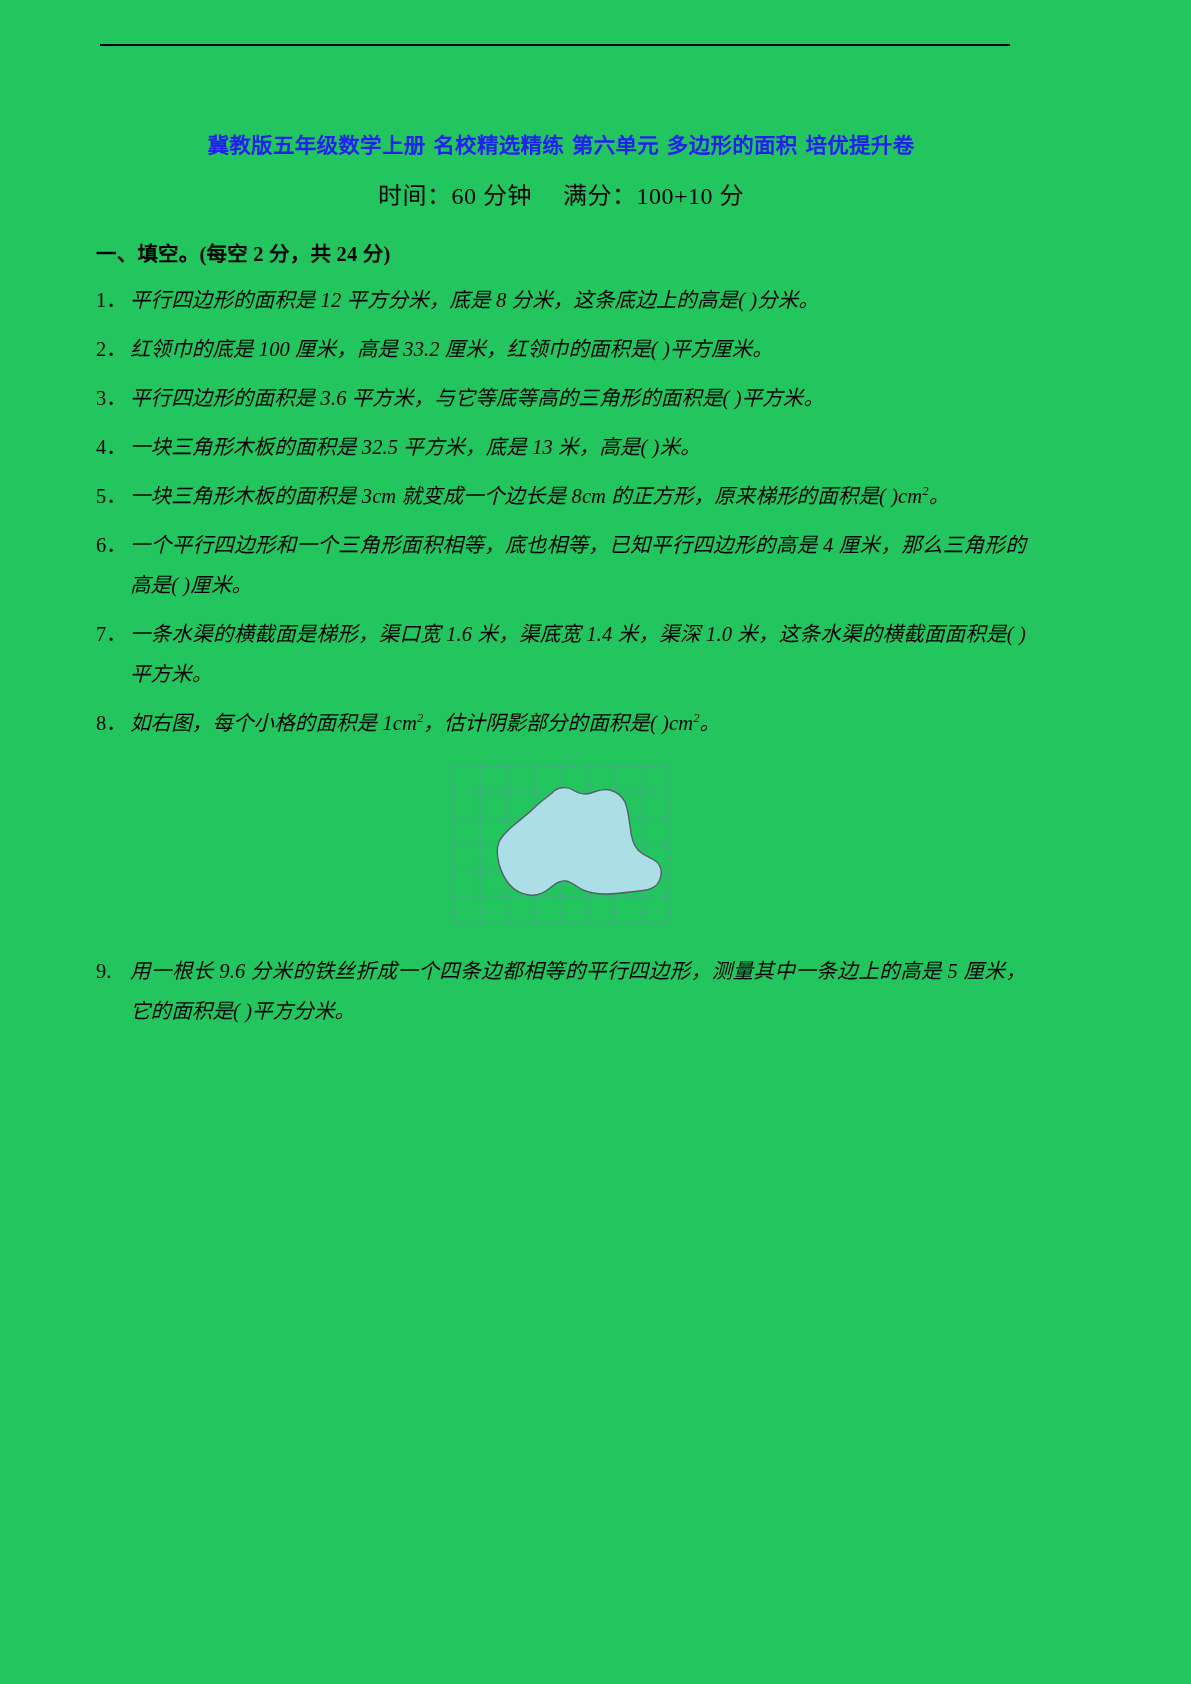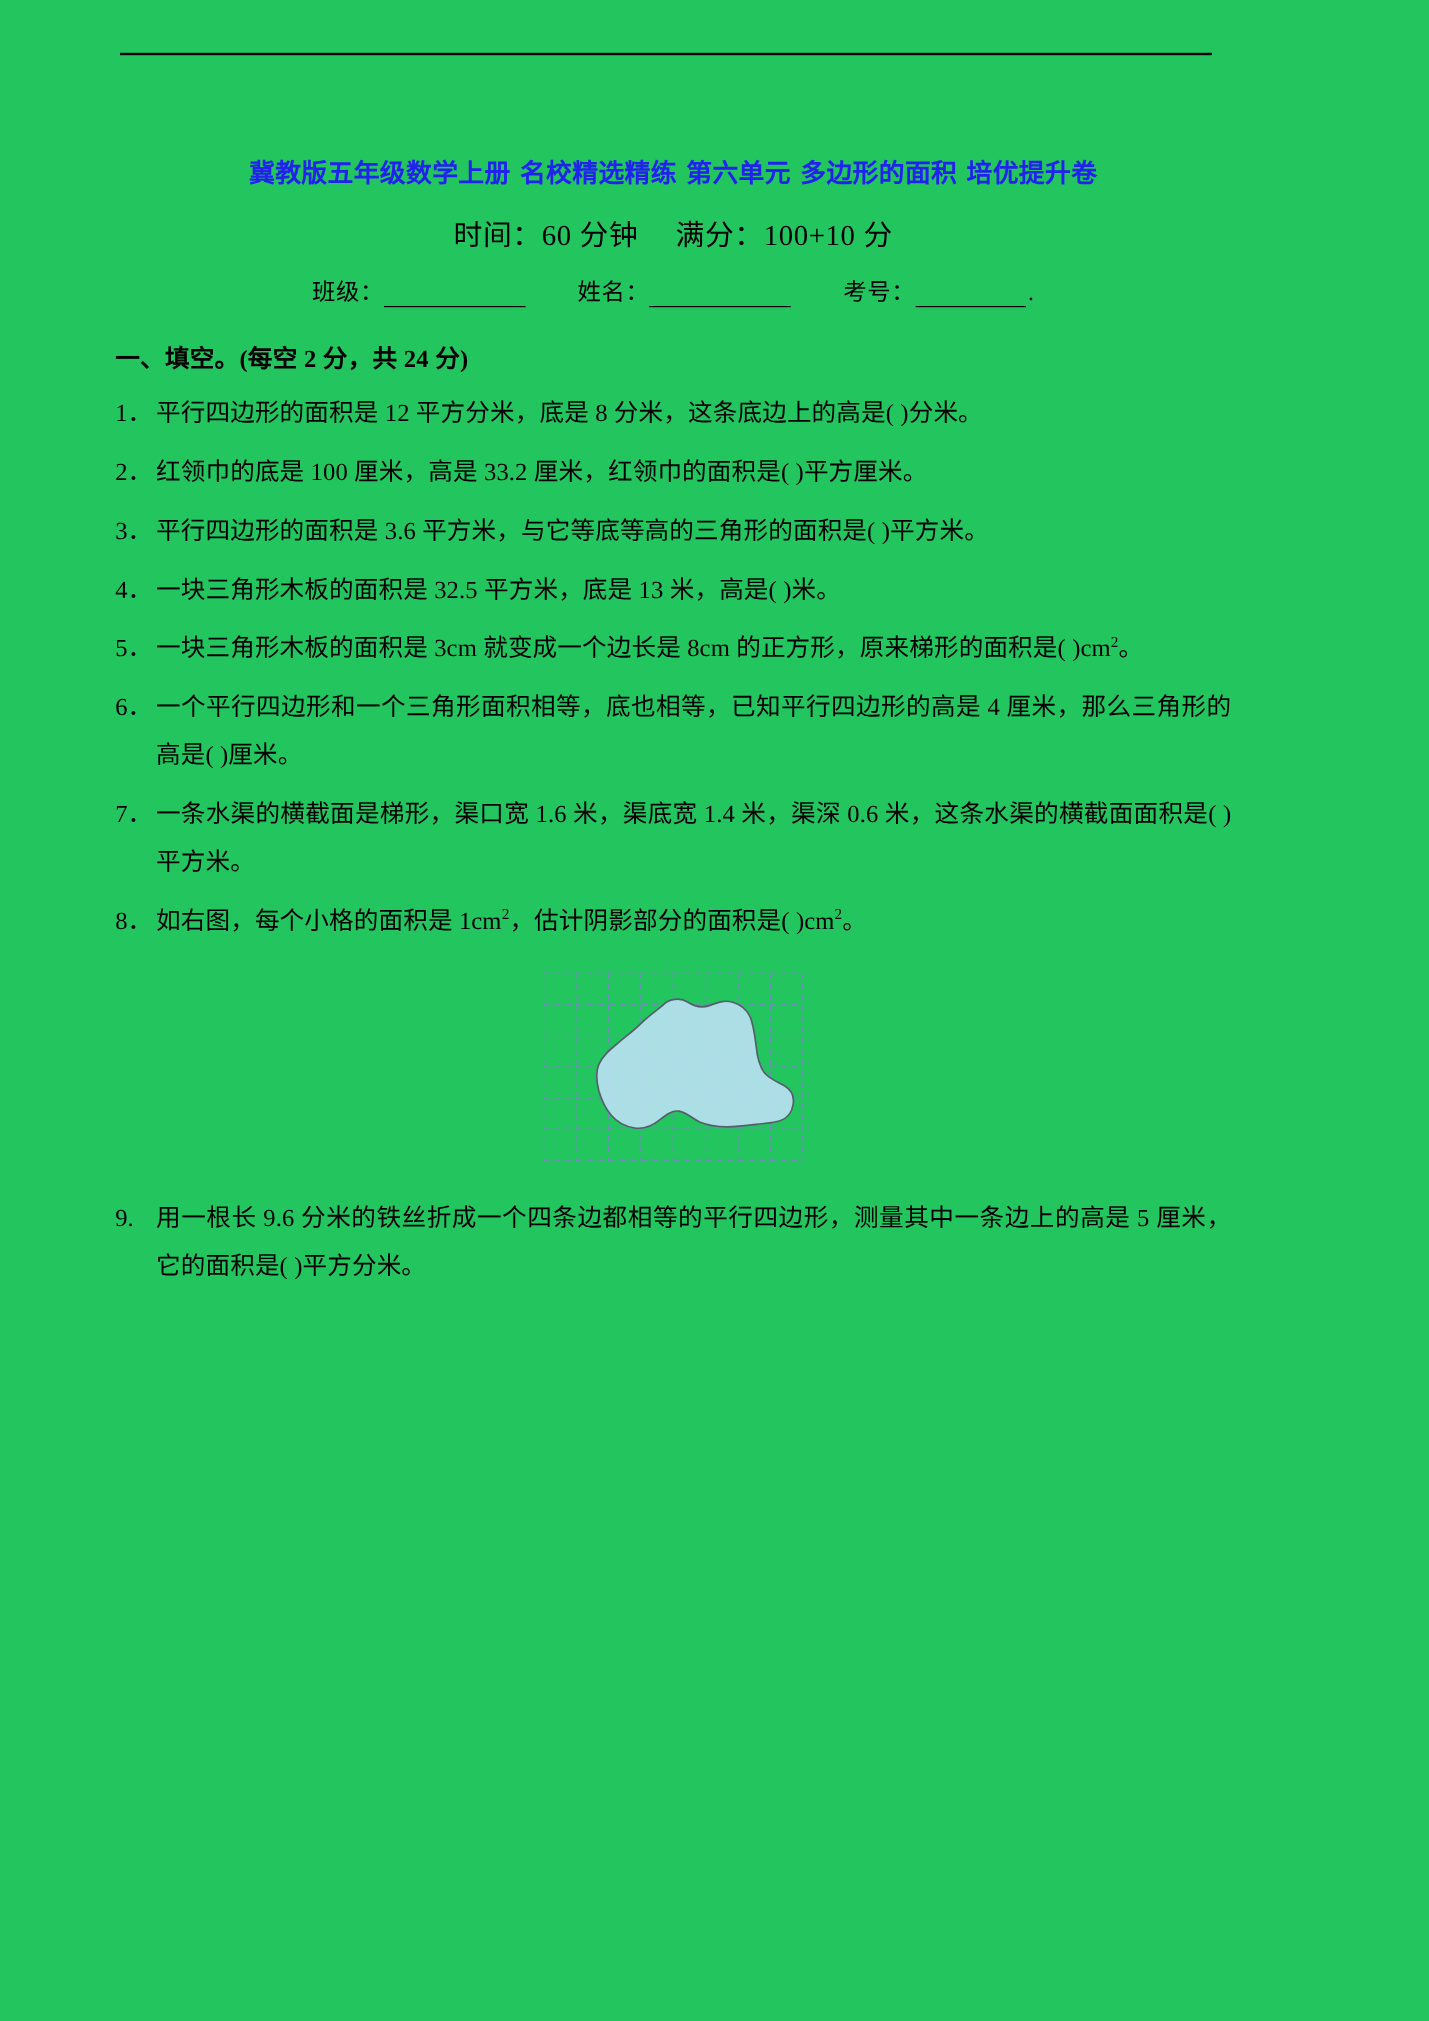--- a/index.html
+++ b/index.html
@@ -93,20 +93,21 @@
   }
   .q-num {
     flex: 0 0 auto;
     width: 34px;
     text-align: left;
     white-space: nowrap;
   }
   .q-body {
     flex: 1 1 auto;
     text-align: justify;
+    font-style: italic;
   }
   sup {
     font-size: 0.62em;
     vertical-align: super;
     line-height: 0;
   }
 
   .figure-wrap {
     display: flex;
     justify-content: center;
@@ -128,31 +129,20 @@
   <div class="content">
 
     <div class="doc-title">冀教版五年级数学上册 名校精选精练 第六单元 多边形的面积 培优提升卷</div>
 
     <div class="exam-meta">
       <span>时间：60 分钟</span>
       <span class="gap"></span>
       <span>满分：100+10 分</span>
     </div>
 
-    <div class="student-row">
-      <span class="field">
-        <span>班级：</span><span class="blank-line bl-class"></span>
-      </span>
-      <span class="field">
-        <span>姓名：</span><span class="blank-line bl-name"></span>
-      </span>
-      <span class="field">
-        <span>考号：</span><span class="blank-line bl-id"></span><span class="dot-after">.</span>
-      </span>
-    </div>
 
     <div class="section-head">一、填空。(每空 2 分，共 24 分)</div>
 
     <div class="qlist">
 
       <div class="q">
         <span class="q-num">1．</span>
         <span class="q-body">平行四边形的面积是 12 平方分米，底是 8 分米，这条底边上的高是(        )分米。</span>
       </div>
 
@@ -176,21 +166,21 @@
         <span class="q-body"><span>一块三角形木板的面积是 3cm 就变成一个边长是 8cm 的正方形，原来梯形的面积是(        )cm</span><sup>2</sup><span>。</span></span>
       </div>
 
       <div class="q">
         <span class="q-num">6．</span>
         <span class="q-body">一个平行四边形和一个三角形面积相等，底也相等，已知平行四边形的高是 4 厘米，那么三角形的高是(        )厘米。</span>
       </div>
 
       <div class="q">
         <span class="q-num">7．</span>
-        <span class="q-body">一条水渠的横截面是梯形，渠口宽 1.6 米，渠底宽 1.4 米，渠深 0.6 米，这条水渠的横截面面积是(        )平方米。</span>
+        <span class="q-body">一条水渠的横截面是梯形，渠口宽 1.6 米，渠底宽 1.4 米，渠深 1.0 米，这条水渠的横截面面积是(        )平方米。</span>
       </div>
 
       <div class="q">
         <span class="q-num">8．</span>
         <span class="q-body"><span>如右图，每个小格的面积是 1cm</span><sup>2</sup><span>，估计阴影部分的面积是(        )cm</span><sup>2</sup><span>。</span></span>
       </div>
 
       <div class="figure-wrap">
         <div class="figure-box">
           <svg viewBox="0 0 224 164" width="224" height="164">

